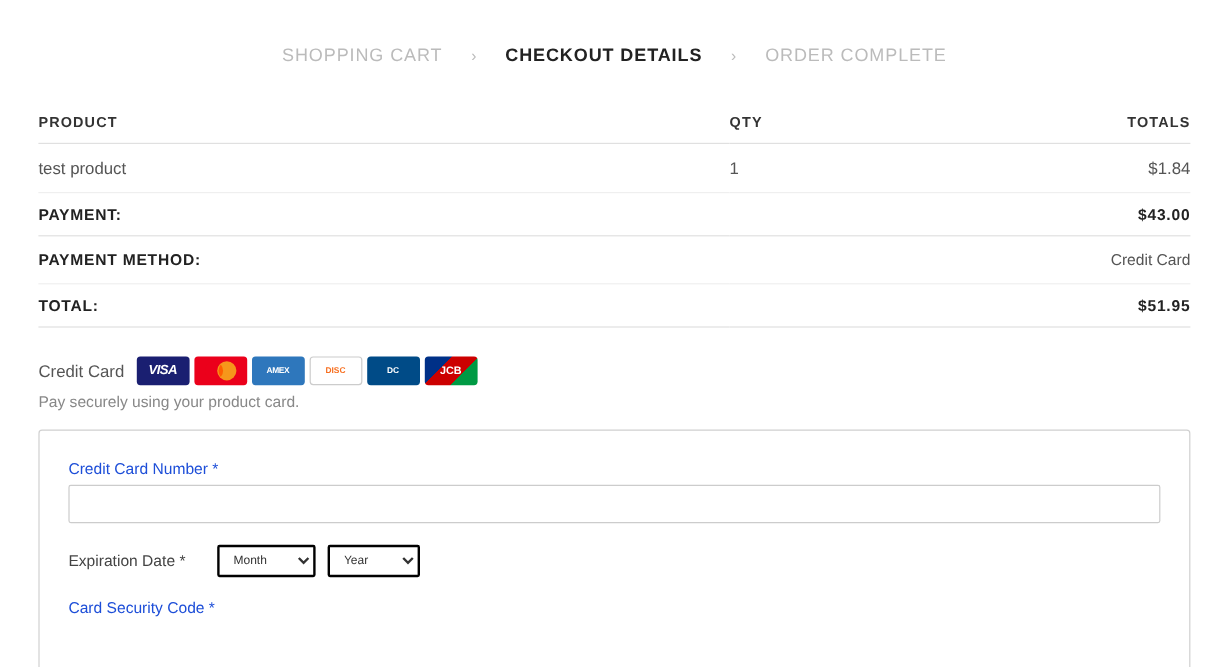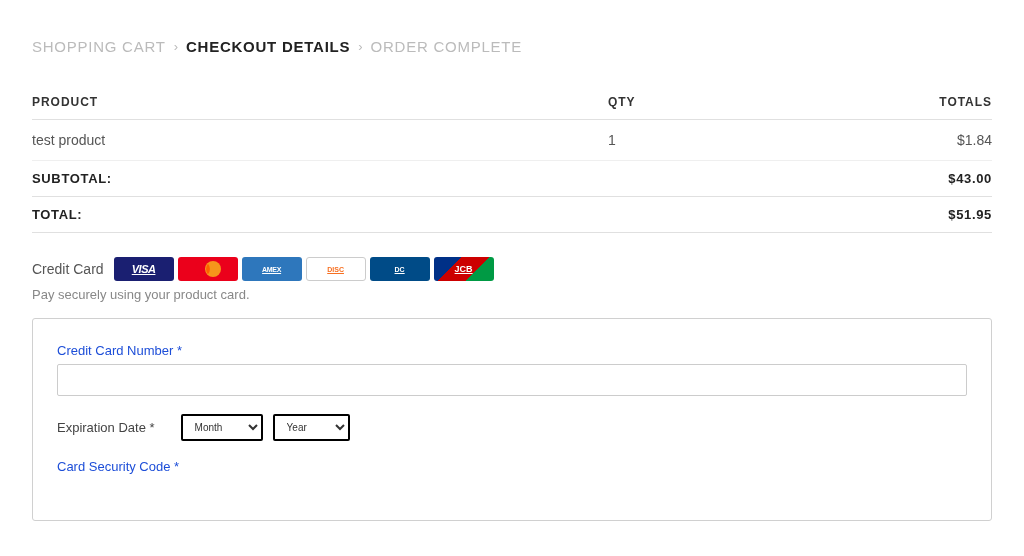--- a/index.html
+++ b/index.html
@@ -14,21 +14,22 @@
       margin: 0 auto;
       padding: 20px 20px;
     }
 
     
     .breadcrumb {
       text-align: center;
       padding: 18px 0 30px 0;
       display: flex;
       align-items: center;
-      gap: 8px;
+      justify-content: center;
+      gap: 24px;
     }
     .breadcrumb-item {
       font-size: 15px;
       letter-spacing: 0.05em;
       color: #bbb;
       font-weight: 400;
     }
     .breadcrumb-item.active {
       color: #222;
       font-weight: 700;
@@ -111,31 +112,30 @@
       font-size: 14px;
       color: #555;
       font-weight: 400;
     }
     .card-icons {
       display: flex;
       gap: 4px;
       align-items: center;
     }
     .card-icon {
-      width: 60px;
+      width: 44px;
       height: 24px;
       border-radius: 3px;
       display: flex;
       align-items: center;
       justify-content: center;
       font-size: 9px;
       font-weight: 700;
       color: #fff;
       overflow: hidden;
-      text-decoration: underline;
     }
     .card-visa {
       background: #1a1f71;
       font-size: 11px;
       font-style: italic;
       letter-spacing: -0.5px;
     }
     .card-mc {
       background: #eb001b;
       position: relative;
@@ -237,23 +237,28 @@
     <tbody id="order-rows">
 
     <tr>
       <td>test product</td>
       <td>1</td>
       <td>$1.84</td>
     </tr>
       </tbody>
     <tfoot>
       <tr class="subtotal-row">
-        <td>SUBTOTAL:</td>
+        <td>PAYMENT:</td>
         <td></td>
         <td>$43.00</td>
+      </tr>
+      <tr class="payment-row">
+        <td>PAYMENT METHOD:</td>
+        <td></td>
+        <td>Credit Card</td>
       </tr>
       <tr class="total-row">
         <td>TOTAL:</td>
         <td></td>
         <td>$51.95</td>
       </tr>
     </tfoot>
   </table>
 
   <div class="payment-section">

